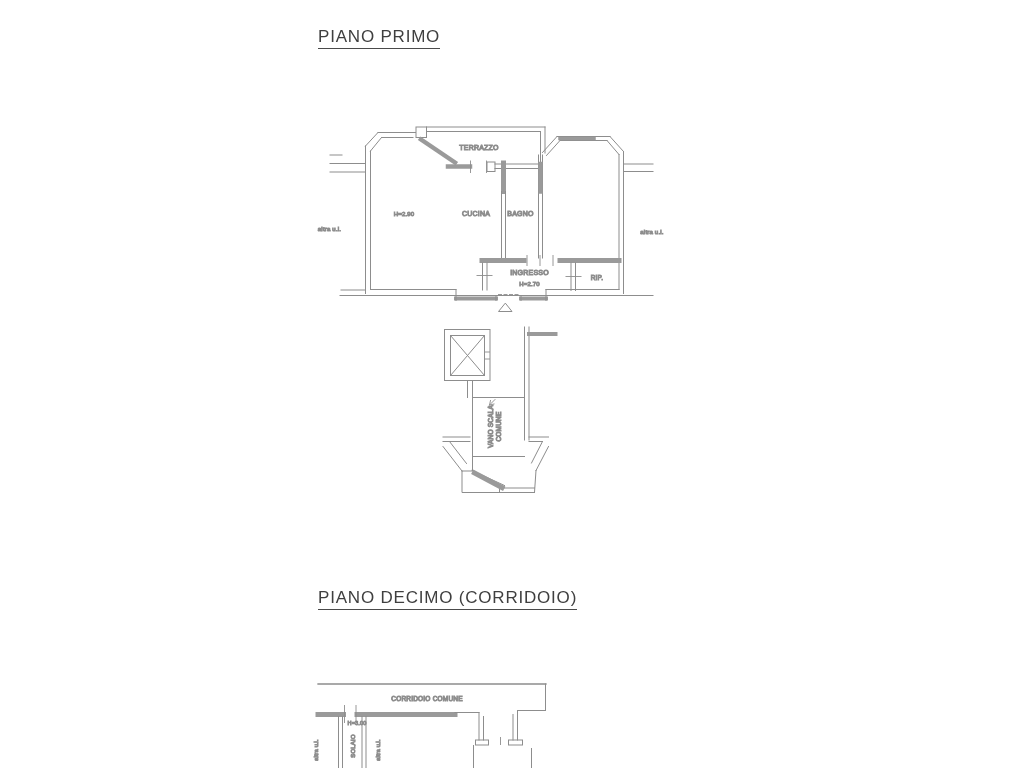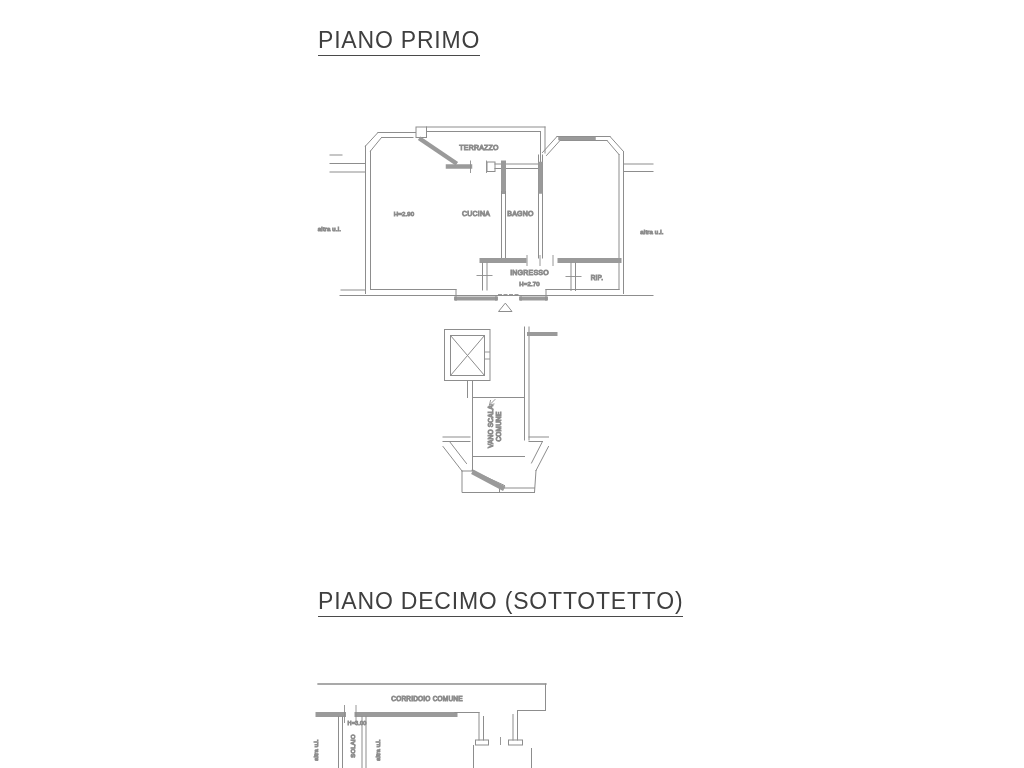--- a/index.html
+++ b/index.html
@@ -5,21 +5,21 @@
   html,body{margin:0;padding:0;background:#ffffff;}
   .page{
     position:relative;
     width:1024px;height:768px;
     background:#ffffff;
     overflow:hidden;
     font-family:"Liberation Sans",sans-serif;
   }
   .plan-title{
     position:absolute;
-    font-size:23px;
+    font-size:17px;
     letter-spacing:.8px;
     color:#3f3f3f;
     font-weight:400;
     border-bottom:1.6px solid #4a4a4a;
     padding-bottom:1px;
     white-space:nowrap;
   }
   #title1{left:318px;top:27px;}
   #title2{left:318px;top:588px;}
   svg.drawing{position:absolute;left:0;top:0;}
@@ -28,21 +28,21 @@
     fill:#7b7b7b;
     letter-spacing:.2px;
   }
 </style>
 </head>
 <body>
 
 <div class="page">
 
   <div class="plan-title" id="title1">PIANO PRIMO</div>
-  <div class="plan-title" id="title2">PIANO DECIMO (SOTTOTETTO)</div>
+  <div class="plan-title" id="title2">PIANO DECIMO (CORRIDOIO)</div>
 
   <svg class="drawing" width="1024" height="768" viewBox="0 0 1024 768">
 
     <g stroke="#8d8d8d" stroke-width="1" fill="none" stroke-linecap="square">
 
       <g>
         <path d="M330 155 H342"></path>
         <path d="M330 163.5 H365.5"></path>
         <path d="M330 172 H365.5"></path>
       </g>

